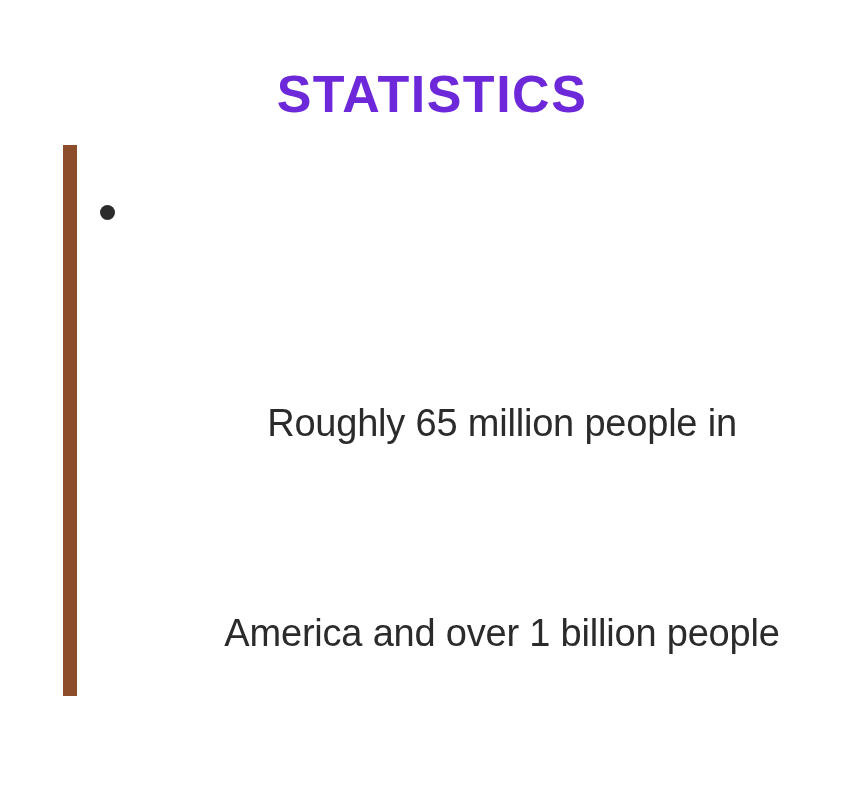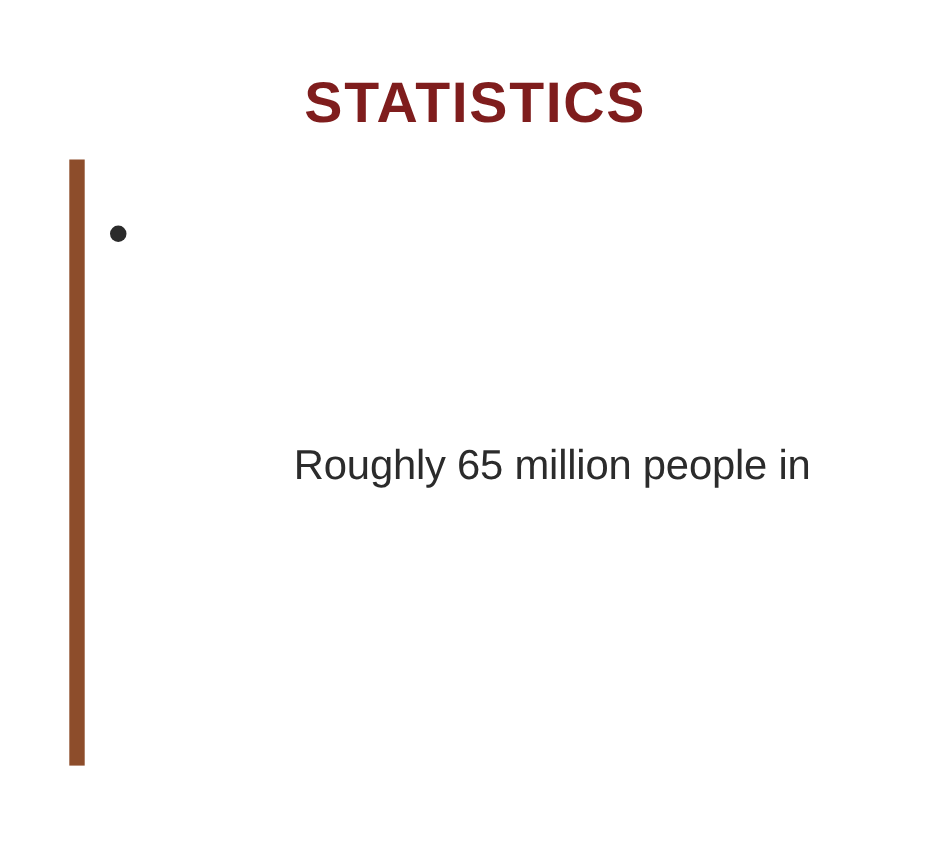--- a/index.html
+++ b/index.html
@@ -23,21 +23,21 @@
   .title {
     position: absolute;
     left: 0;
     top: 66px;
     width: 864px;
     text-align: center;
     font-family: "Liberation Sans", sans-serif;
     font-weight: bold;
     font-size: 52px;
     letter-spacing: 1.5px;
-    color: #7f1d1d;
+    color: #6d28d9;
     line-height: 1.1;
     white-space: nowrap;
   }
   .accent-bar {
     position: absolute;
     left: 63px;
     top: 145px;
     width: 14px;
     height: 551px;
     background: #8d4d2b;
@@ -86,18 +86,19 @@
 
   <div class="title">STATISTICS</div>
 
   <div class="accent-bar"></div>
 
   <ul class="bullet-list">
 
     <li class="bullet-item">
       <span class="bullet-dot"></span>
       <span class="bullet-line">Roughly 65 million people in</span>
+      <span class="bullet-line">America and over 1 billion people</span>
       
     </li>
 
   </ul>
 
 </div>
 
 </body></html>

